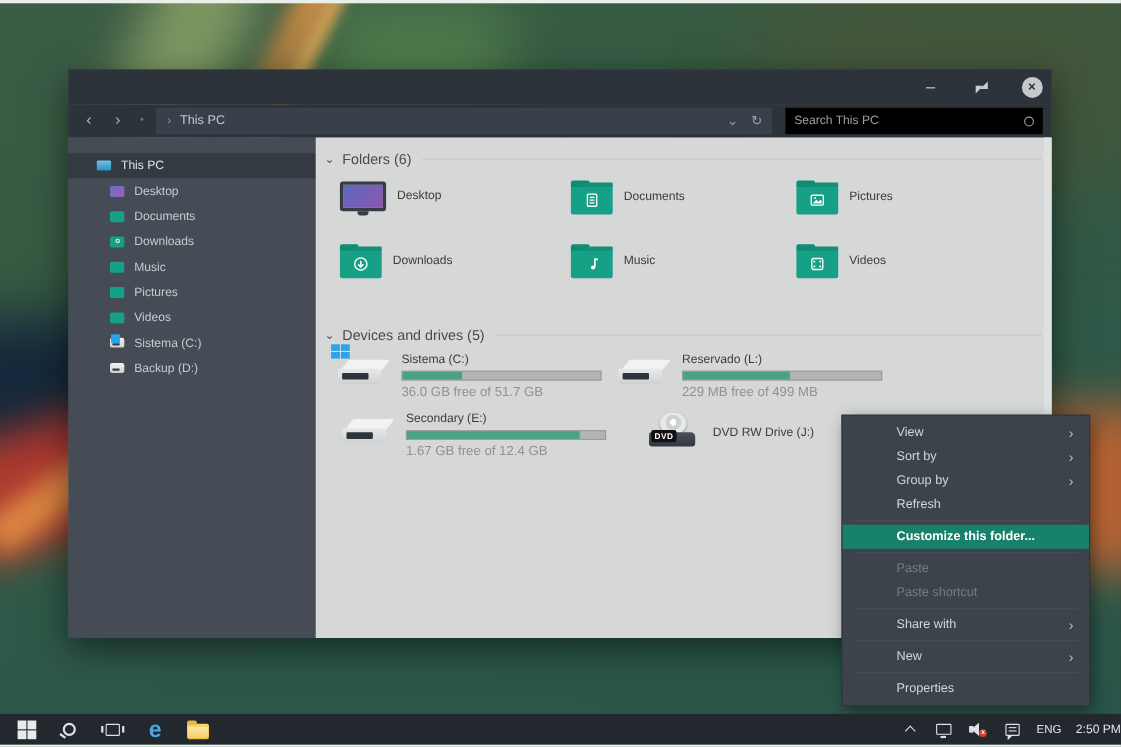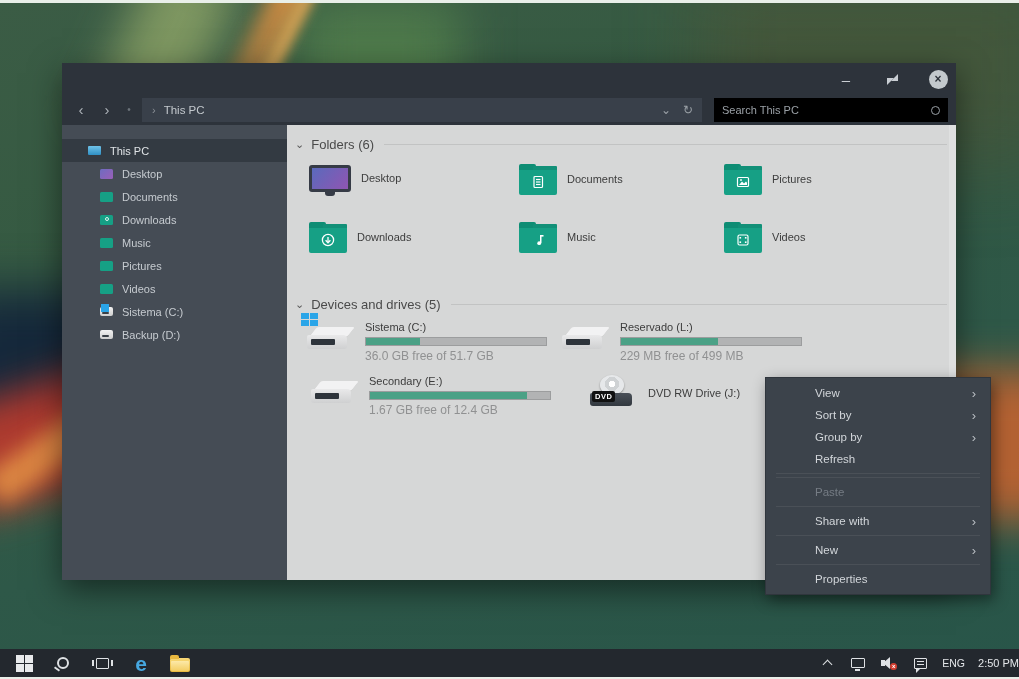--- a/index.html
+++ b/index.html
@@ -412,23 +412,29 @@
       <span class="sub">›</span>
     </div>
     <div class="ctx-item">
       <span>Group by</span>
       <span class="sub">›</span>
     </div>
     <div class="ctx-item">
       <span>Refresh</span>
     </div>
     <div class="ctx-sep"></div>
+    <div class="ctx-item hl">
+      <span>Customize this folder...</span>
+    </div>
     <div class="ctx-sep"></div>
     <div class="ctx-item disabled">
       <span>Paste</span>
+    </div>
+    <div class="ctx-item disabled">
+      <span>Paste shortcut</span>
     </div>
     <div class="ctx-sep"></div>
     <div class="ctx-item">
       <span>Share with</span>
       <span class="sub">›</span>
     </div>
     <div class="ctx-sep"></div>
     <div class="ctx-item">
       <span>New</span>
       <span class="sub">›</span>

